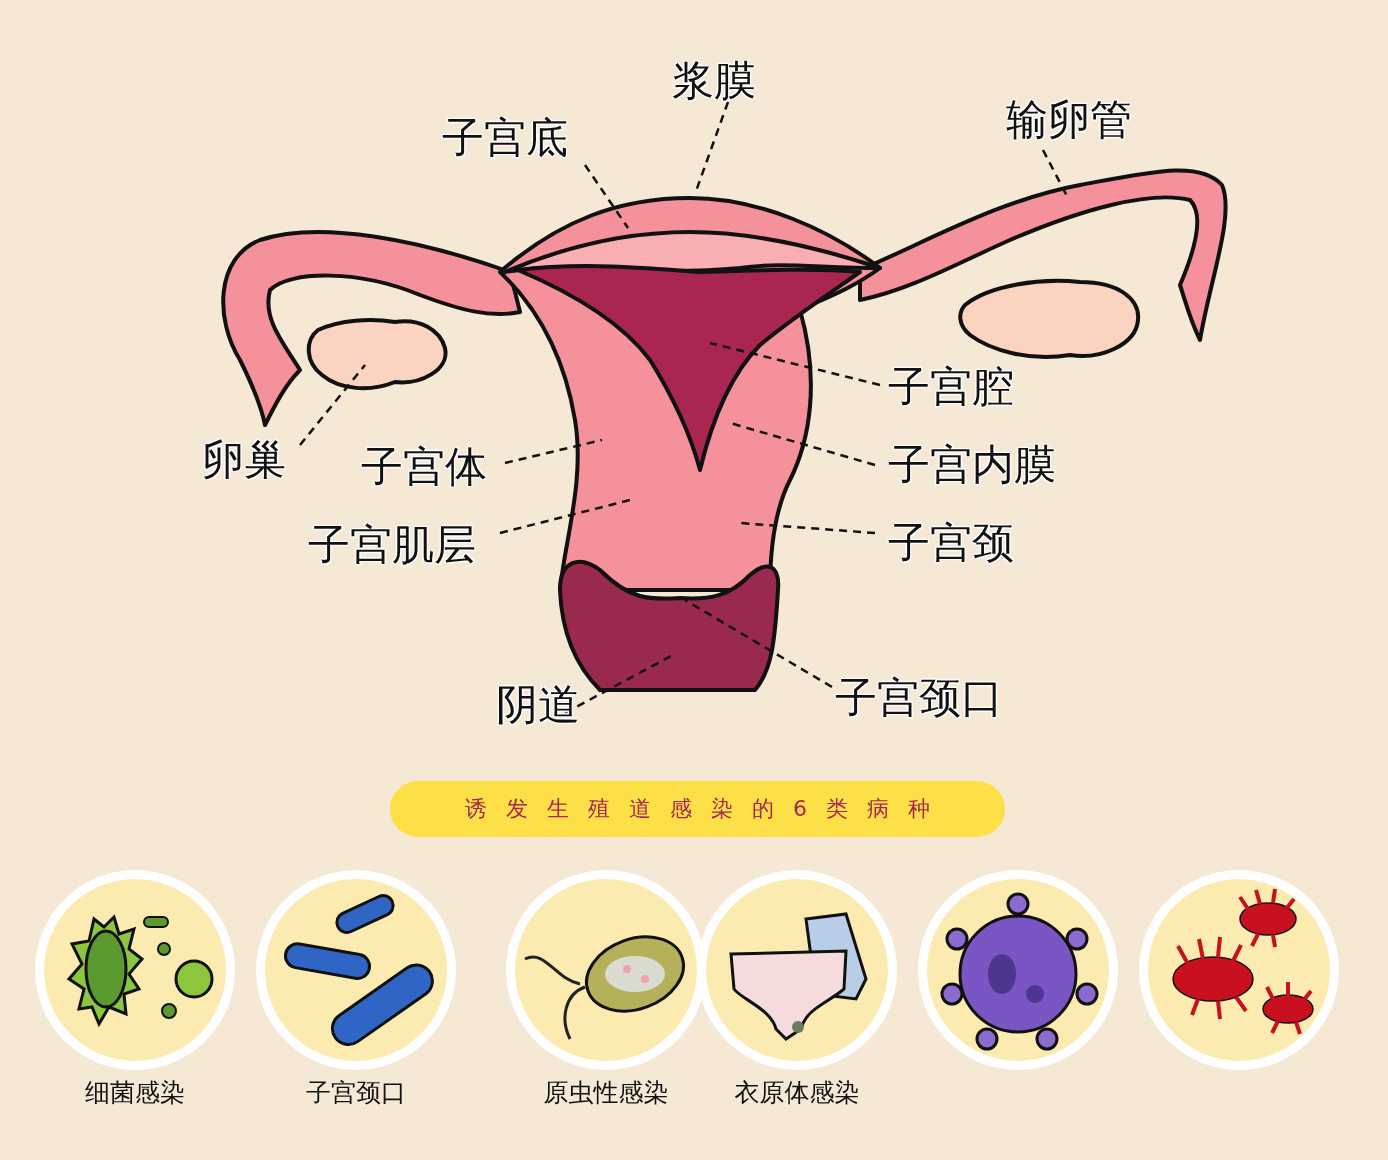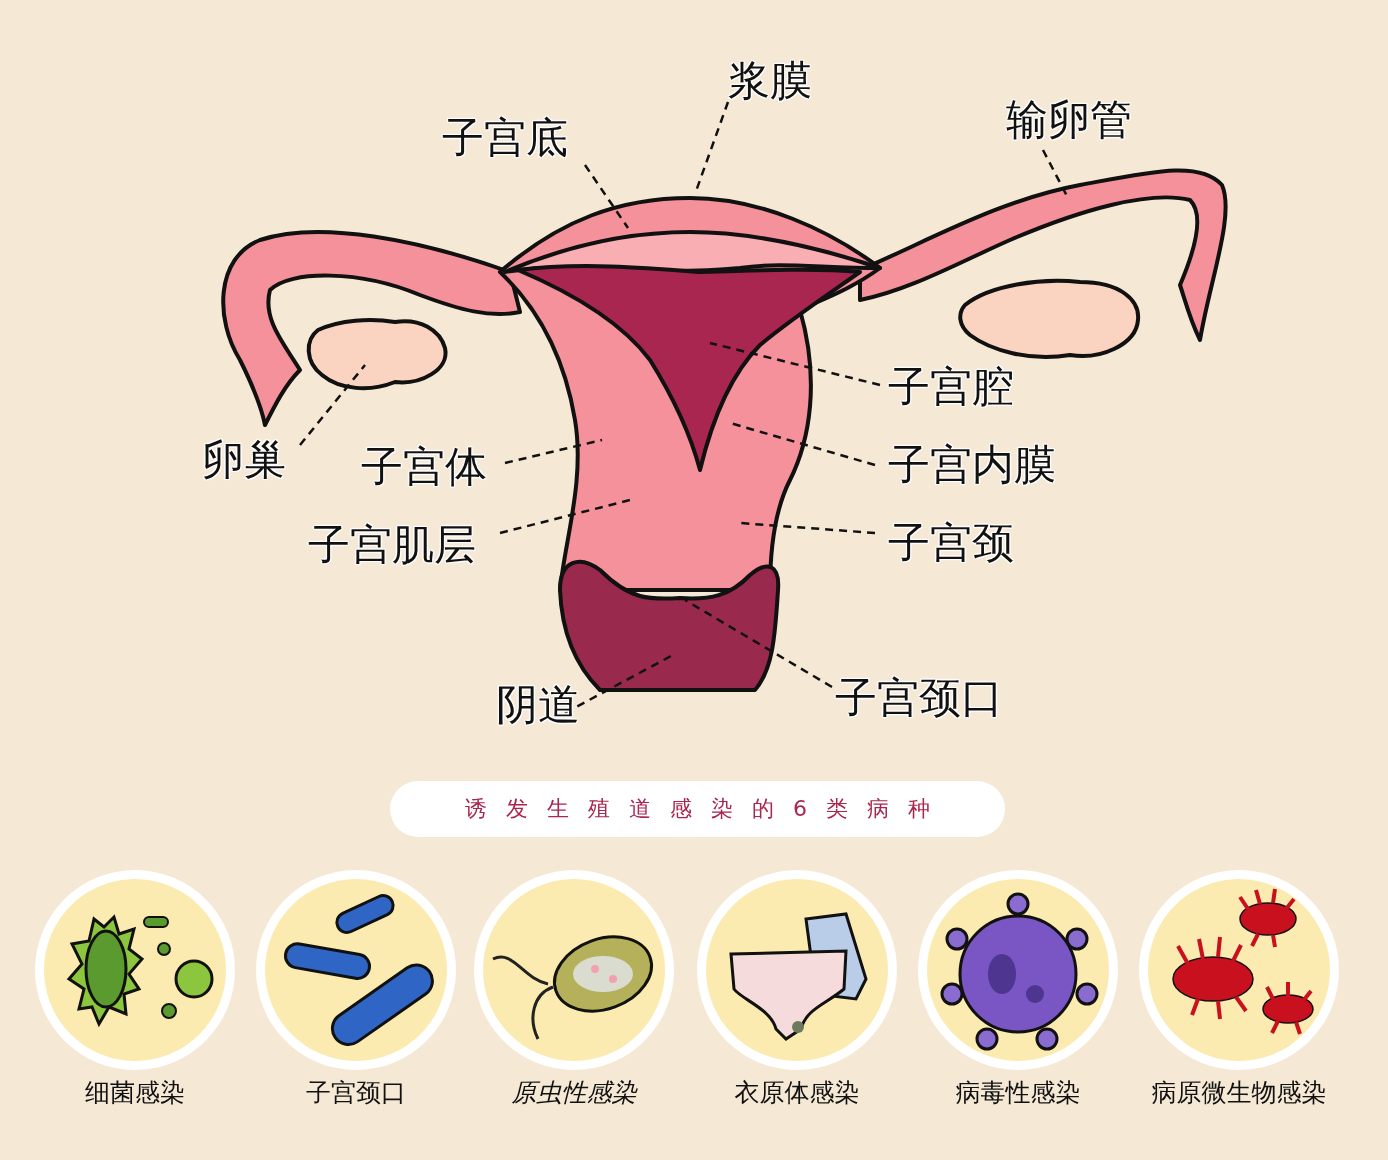--- a/index.html
+++ b/index.html
@@ -1,21 +1,21 @@
 <!DOCTYPE html>
 <html><head>
 <meta charset="utf-8">
 <style>
   html, body { margin:0; padding:0; }
   body { width:1388px; height:1160px; background:#f5e8d5; position:relative; overflow:hidden;
          font-family:"DejaVu Sans","Liberation Sans",sans-serif; }
   #anatomy { position:absolute; left:0; top:0; width:1388px; height:760px; }
   .label { position:absolute; font-size:42px; color:#111; white-space:nowrap; line-height:1;
            text-shadow: 0 0 3px #fff, 0 0 3px #fff, 1px 1px 0 #fff, -1px -1px 0 #fff, 1px -1px 0 #fff, -1px 1px 0 #fff; }
-  .banner { position:absolute; left:390px; top:781px; width:615px; height:56px; background:#ffffff;
+  .banner { position:absolute; left:390px; top:781px; width:615px; height:56px; background:#fde047;
             border-radius:28px; display:flex; align-items:center; justify-content:center; }
   .banner span { color:#a8264f; font-size:22px; letter-spacing:19px; margin-left:19px; }
   .card { position:absolute; top:870px; width:200px; text-align:center; }
   .circle { width:200px; height:200px; border-radius:50%; background:#fff; display:flex; align-items:center; justify-content:center; }
   .inner { width:182px; height:182px; border-radius:50%; background:#fcebb0; overflow:hidden; }
   .cap { font-size:25px; color:#111; margin-top:6px; white-space:nowrap; margin-left:-30px; margin-right:-30px; }
 </style>
 </head>
 <body>
 
@@ -47,21 +47,21 @@
     <line x1="505" y1="463" x2="602" y2="440"></line>
     <line x1="500" y1="533" x2="630" y2="500"></line>
     <line x1="880" y1="385" x2="710" y2="343"></line>
     <line x1="875" y1="465" x2="730" y2="423"></line>
     <line x1="875" y1="533" x2="740" y2="523"></line>
     <line x1="832" y1="687" x2="685" y2="600"></line>
     <line x1="565" y1="713" x2="673" y2="655"></line>
   </g>
 </svg>
 
-<div class="label" style="left:728px;top:60px;">浆膜</div>
+<div class="label" style="left:672px;top:60px;">浆膜</div>
 <div class="label" style="left:442px;top:117px;">子宫底</div>
 <div class="label" style="left:1006px;top:99px;">输卵管</div>
 <div class="label" style="left:202px;top:439px;">卵巢</div>
 <div class="label" style="left:361px;top:446px;">子宫体</div>
 <div class="label" style="left:308px;top:524px;">子宫肌层</div>
 <div class="label" style="left:888px;top:366px;">子宫腔</div>
 <div class="label" style="left:888px;top:444px;">子宫内膜</div>
 <div class="label" style="left:888px;top:522px;">子宫颈</div>
 <div class="label" style="left:835px;top:677px;">子宫颈口</div>
 <div class="label" style="left:468px;top:684px;margin-left:28px;">阴道</div>
@@ -92,21 +92,21 @@
     <svg width="182" height="182" viewBox="0 0 182 182">
       <rect x="70" y="25" width="60" height="20" rx="10" fill="#2f66c6" stroke="#111" stroke-width="3" transform="rotate(-25 100 35)"></rect>
       <rect x="20" y="70" width="85" height="24" rx="12" fill="#2f66c6" stroke="#111" stroke-width="3" transform="rotate(10 62 82)"></rect>
       <rect x="60" y="110" width="115" height="32" rx="16" fill="#2f66c6" stroke="#111" stroke-width="3" transform="rotate(-35 117 126)"></rect>
     </svg>
   </div>
     </div>
   <div class="cap">子宫颈口</div>
 </div>
 
-<div class="card" style="left:474px;font-style:italic;">
+<div class="card" style="left:506px;">
   <div class="circle">
       <div class="inner">
     <svg width="182" height="182" viewBox="0 0 182 182">
       <path d="M10,80 C30,70 40,100 65,105 M70,108 C50,115 45,140 55,160" stroke="#222" stroke-width="3" fill="none"></path>
       <ellipse cx="120" cy="95" rx="50" ry="35" fill="#b5b05a" stroke="#111" stroke-width="3" transform="rotate(-20 120 95)"></ellipse>
       <ellipse cx="120" cy="95" rx="30" ry="18" fill="#d9dccf"></ellipse>
       <circle cx="112" cy="90" r="4" fill="#f3a0b0"></circle>
           <circle cx="130" cy="100" r="4" fill="#f3a0b0"></circle>
     </svg>
   </div>
@@ -139,34 +139,32 @@
         <circle cx="120" cy="160" r="10"></circle>
             <circle cx="60" cy="160" r="10"></circle>
             <circle cx="25" cy="115" r="10"></circle>
         <circle cx="30" cy="60" r="10"></circle>
       </g>
       <ellipse cx="75" cy="95" rx="14" ry="20" fill="#4e3590"></ellipse>
       <circle cx="108" cy="115" r="9" fill="#4e3590"></circle>
     </svg>
   </div>
     </div>
-  <div class="cap">病毒性感染</div>
 </div>
 
 <div class="card" style="left:1139px;">
   <div class="circle">
       <div class="inner">
     <svg width="182" height="182" viewBox="0 0 182 182">
       <g fill="#c8101e" stroke="#111" stroke-width="1.5">
         <ellipse cx="120" cy="40" rx="28" ry="16"></ellipse>
         <ellipse cx="65" cy="100" rx="40" ry="22"></ellipse>
         <ellipse cx="140" cy="130" rx="25" ry="14"></ellipse>
       </g>
       <g stroke="#c8101e" stroke-width="4" fill="none">
         <path d="M100,30 l-8,-12 M112,25 l-4,-14 M125,24 l2,-14 M138,30 l8,-10 M110,55 l-6,12 M125,56 l2,12"></path>
         <path d="M40,85 l-10,-18 M55,80 l-4,-20 M70,78 l2,-20 M85,82 l8,-16 M50,120 l-6,16 M70,122 l2,18 M88,118 l10,14"></path>
         <path d="M125,120 l-6,-12 M140,117 l0,-14 M155,122 l8,-10 M130,142 l-6,12 M148,143 l4,12"></path>
       </g>
     </svg>
   </div>
     </div>
-  <div class="cap">病原微生物感染</div>
 </div>
 
 </body></html>

